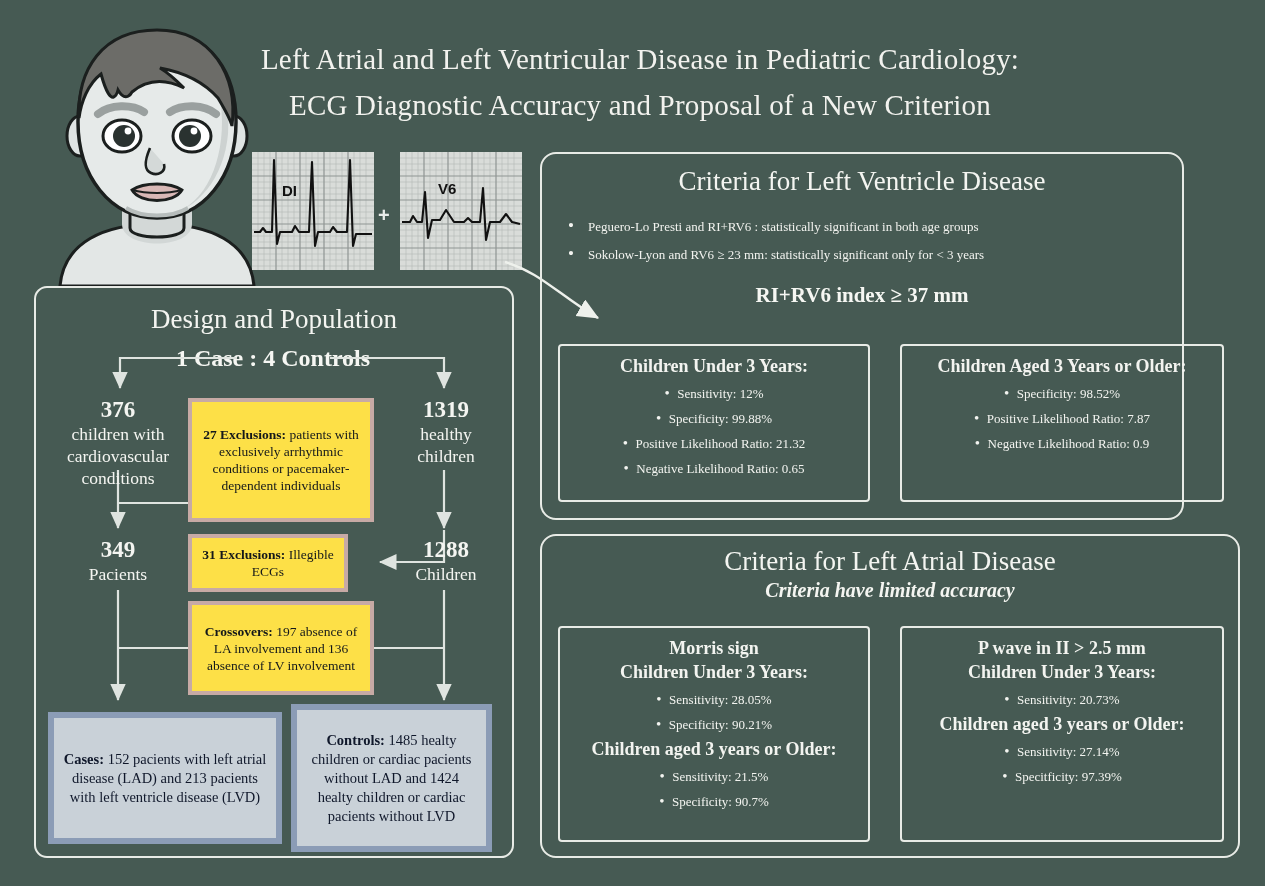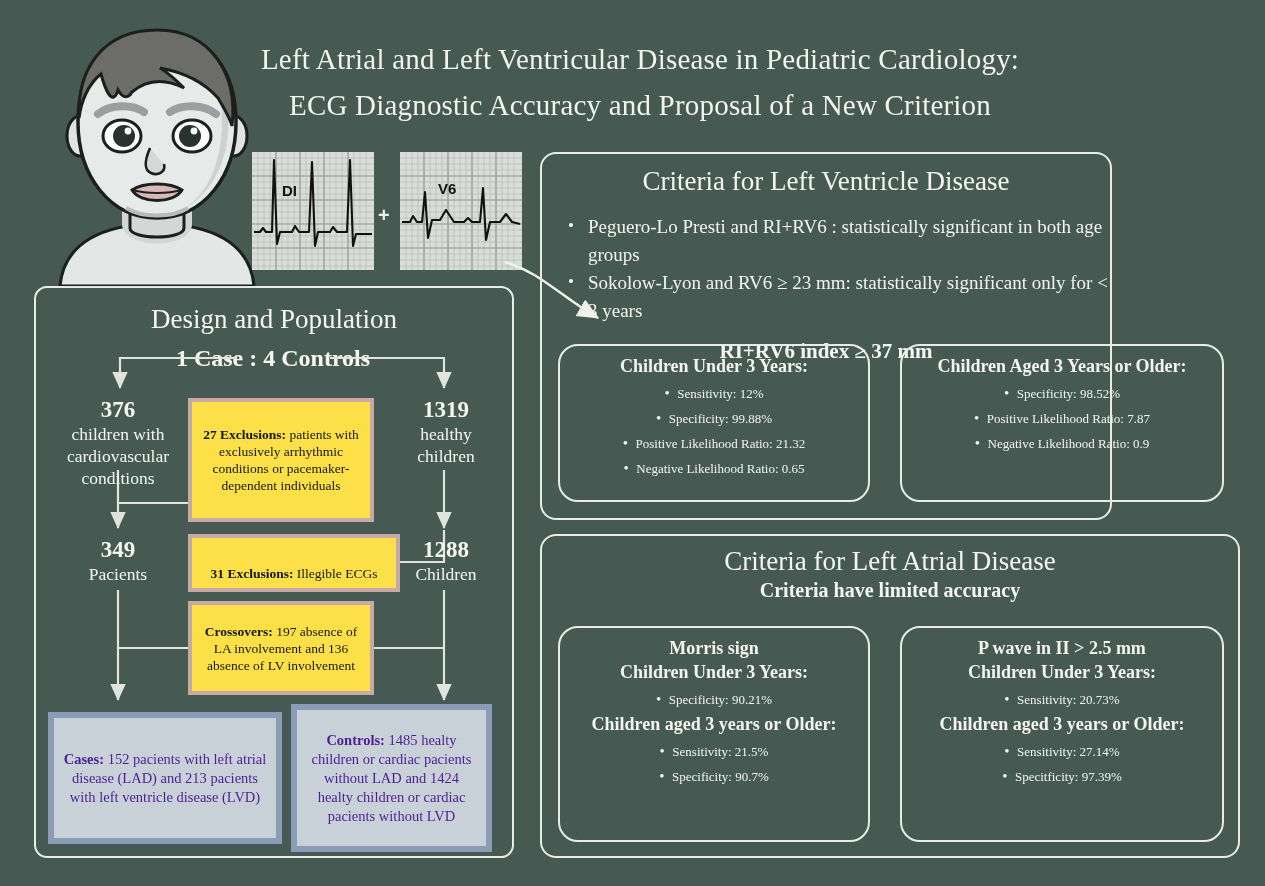--- a/index.html
+++ b/index.html
@@ -34,54 +34,55 @@
   }
 
   
   .panel {
     position: absolute;
     border: 2.5px solid #e8ebe6;
     border-radius: 16px;
     background: transparent;
   }
   #panel-design { left: 34px; top: 286px; width: 480px; height: 572px; border-radius: 13px; }
-  #panel-lv     { left: 540px; top: 152px; width: 572px; height: 368px; }
+  #panel-lv     { left: 540px; top: 152px; width: 644px; height: 368px; }
   #panel-la     { left: 540px; top: 534px; width: 700px; height: 324px; }
 
   .panel-title {
     text-align: center; color: #f4f5f1; font-weight: 400;
   }
   #design-title { font-size: 27px; margin-top: 16px; }
   #lv-title { font-size: 27px; margin-top: 12px; }
   #la-title { font-size: 27px; margin-top: 10px; }
   #la-subtitle {
     text-align: center; color: #f4f5f1; font-size: 20px;
     font-weight: bold; margin-top: 2px;
     font-family: "Liberation Serif", serif;
+    font-style: italic;
   }
 
   
   .crit-list { list-style: none; margin: 16px 0 0 24px; color: #f2f3ef; }
   .crit-list li {
-    font-size: 19px; line-height: 28px; position: relative; padding-left: 22px;
+    font-size: 13px; line-height: 28px; position: relative; padding-left: 22px;
   }
   .crit-list li::before {
     content: "\2022"; position: absolute; left: 2px; top: -1px;
     font-size: 17px; color: #f2f3ef;
   }
   #lv-index {
     text-align: center; color: #f6f7f3; font-size: 21px;
     font-weight: bold; margin-top: 14px;
   }
 
   
   .subbox {
     position: absolute;
     border: 2px solid #e8ebe6;
-    border-radius: 20px;
+    border-radius: 4px;
     color: #f3f4f0;
     padding: 8px 10px 10px 10px;
   }
   .sub-head {
     text-align: center; font-weight: bold; font-size: 18px; line-height: 24px;
   }
   .sub-list { list-style: none; margin: 3px 0 0 0; }
   .sub-list li {
     font-size: 13px; line-height: 25px; text-align: center;
   }
@@ -111,21 +112,21 @@
     line-height: 17px;
     padding: 6px 6px;
     display: flex; align-items: center; justify-content: center;
   }
   .exbox b { font-weight: bold; }
 
   .resbox {
     position: absolute;
     background: #c9d1d8;
     border: 6px solid #8b9cb6;
-    color: #4c1d95;
+    color: #0f172a;
     text-align: center;
     font-size: 14.5px;
     line-height: 19px;
     padding: 8px 8px;
     display: flex; align-items: center; justify-content: center;
   }
   .resbox b { font-weight: bold; }
 
   #ratio-label {
     position: absolute; left: 128px; top: 345px; width: 290px;
@@ -282,21 +283,21 @@
     <span class="n">1288</span>
     <span class="t">Children</span>
   </div>
 
   <div class="exbox" style="left:188px; top:398px; width:186px; height:124px;">
     <div>
       <b>27 Exclusions:</b><span> patients with exclusively arrhythmic conditions or pacemaker-dependent individuals</span>
     </div>
   </div>
 
-  <div class="exbox" style="left:188px; top:534px; width:212px; height:58px;align-items:flex-end;">
+  <div class="exbox" style="left:188px; top:534px; width:160px; height:58px;">
     <div>
       <b>31 Exclusions:</b><span> Illegible ECGs</span>
     </div>
   </div>
 
   <div class="exbox" style="left:188px; top:601px; width:186px; height:94px;">
     <div>
       <b>Crossovers:</b><span> 197 absence of LA involvement and 136 absence of LV involvement</span>
     </div>
   </div>
@@ -345,20 +346,21 @@
 
   <div id="panel-la" class="panel">
     <div id="la-title" class="panel-title">Criteria for Left Atrial Disease</div>
     <div id="la-subtitle">Criteria have limited accuracy</div>
   </div>
 
   <div class="subbox" id="la-box-a">
     <div class="sub-head">Morris sign</div>
     <div class="sub-head">Children Under 3 Years:</div>
     <ul class="sub-list">
+      <li>Sensitivity: 28.05%</li>
       <li>Specificity: 90.21%</li>
     </ul>
     <div class="sub-head">Children aged 3 years or Older:</div>
     <ul class="sub-list">
       <li>Sensitivity: 21.5%</li>
       <li>Specificity: 90.7%</li>
     </ul>
   </div>
 
   <div class="subbox" id="la-box-b">

